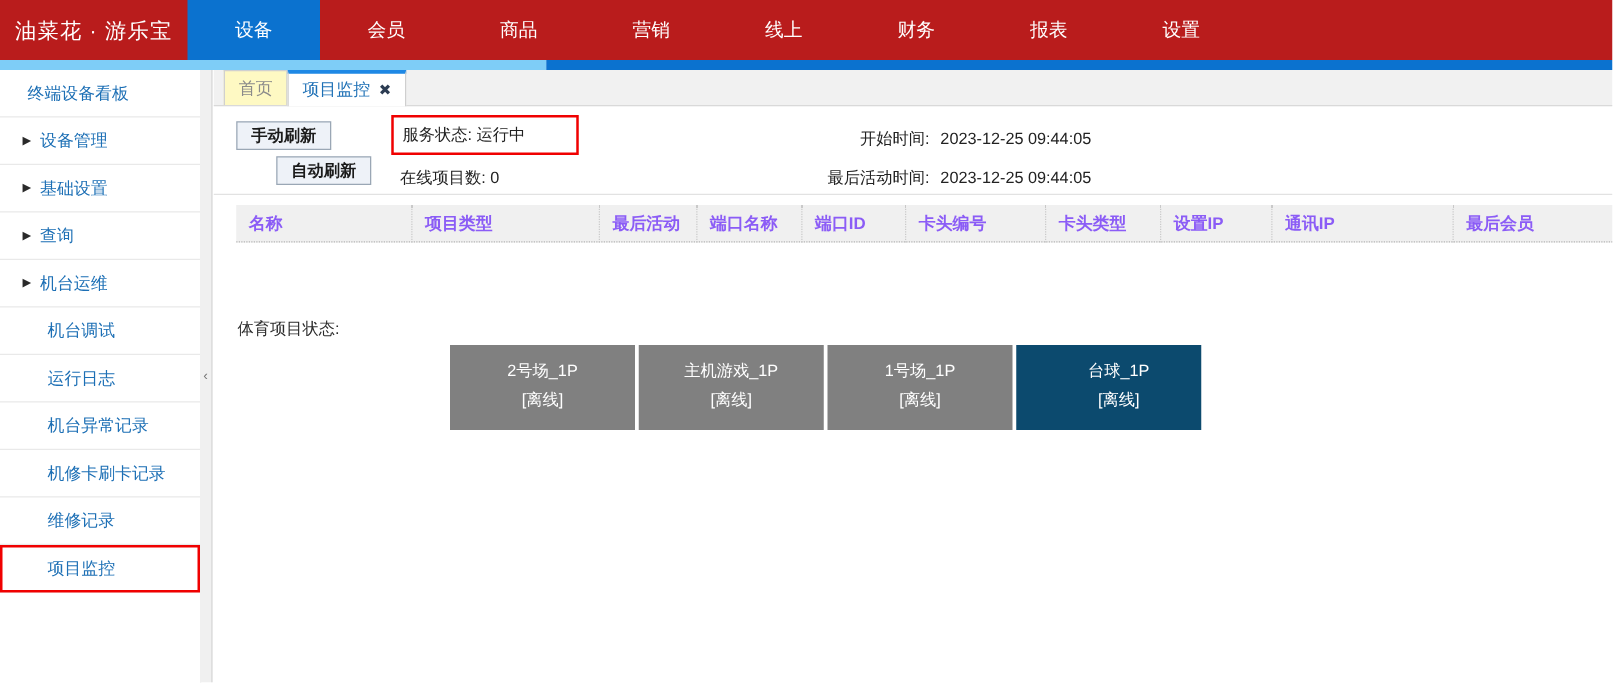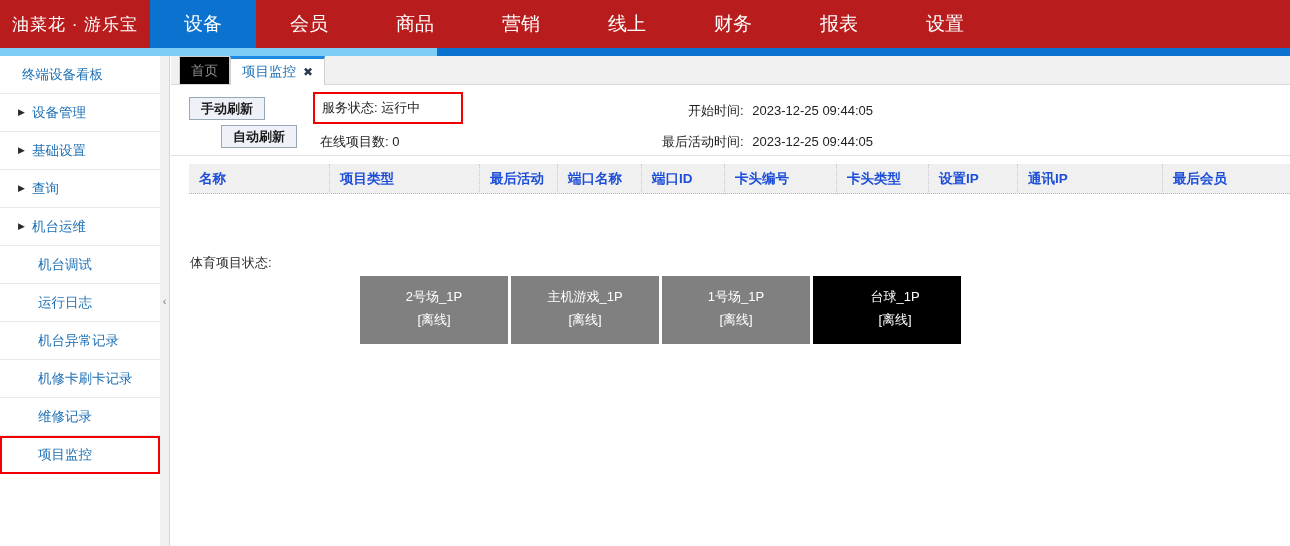--- a/index.html
+++ b/index.html
@@ -46,21 +46,21 @@
     display: flex;
     align-items: stretch;
   }
   .navitem {
     min-width: 78px;
     padding: 0 14px;
     display: flex;
     align-items: center;
     justify-content: center;
     color: #ffffff;
-    font-size: 19px;
+    font-size: 15px;
     cursor: pointer;
   }
   .navitem.active {
     background: #0b72cf;
   }
 
   
   .strip-left {
     position: absolute;
     left: 0; top: 48px;
@@ -145,21 +145,21 @@
     align-items: flex-end;
     box-sizing: border-box;
     padding-left: 8px;
   }
   .tab {
     height: 28px;
     padding: 0 11px;
     display: flex;
     align-items: center;
     font-size: 13.5px;
-    background: #000000;
+    background: #fef9c3;
     border: 1px solid #d0d0d0;
     border-bottom: none;
     color: #8b8b8b;
     cursor: pointer;
     box-sizing: border-box;
   }
   .tab.active {
     background: #ffffff;
     color: #1c6fb5;
     border-top: 3px solid #1e88e5;
@@ -245,21 +245,21 @@
     width: 1101px; height: 30px;
     background: #f0f0f0;
     border-bottom: 1px dotted #b5b5b5;
     box-sizing: border-box;
     display: flex;
     align-items: center;
   }
   .th {
     font-size: 13.5px;
     font-weight: bold;
-    color: #1d4ed8;
+    color: #8b5cf6;
     padding-left: 10px;
     box-sizing: border-box;
     border-left: 1px dotted #c9c9c9;
     height: 30px;
     display: flex;
     align-items: center;
     white-space: nowrap;
   }
   .th:first-child { border-left: none; }
 
@@ -409,20 +409,20 @@
           <div class="tstate">[离线]</div>
         </div>
         <div class="tile" style="background: rgb(128, 128, 128);">
           <div class="tname">主机游戏_1P</div>
           <div class="tstate">[离线]</div>
         </div>
         <div class="tile" style="background: rgb(128, 128, 128);">
           <div class="tname">1号场_1P</div>
           <div class="tstate">[离线]</div>
         </div>
-        <div class="tile" style="background: #000000; padding-left: 16px;">
+        <div class="tile" style="background: #0c4a6e; padding-left: 16px;">
           <div class="tname">台球_1P</div>
           <div class="tstate">[离线]</div>
         </div>
       </div>
 
   </div>
 </div>
 
 </body></html>

